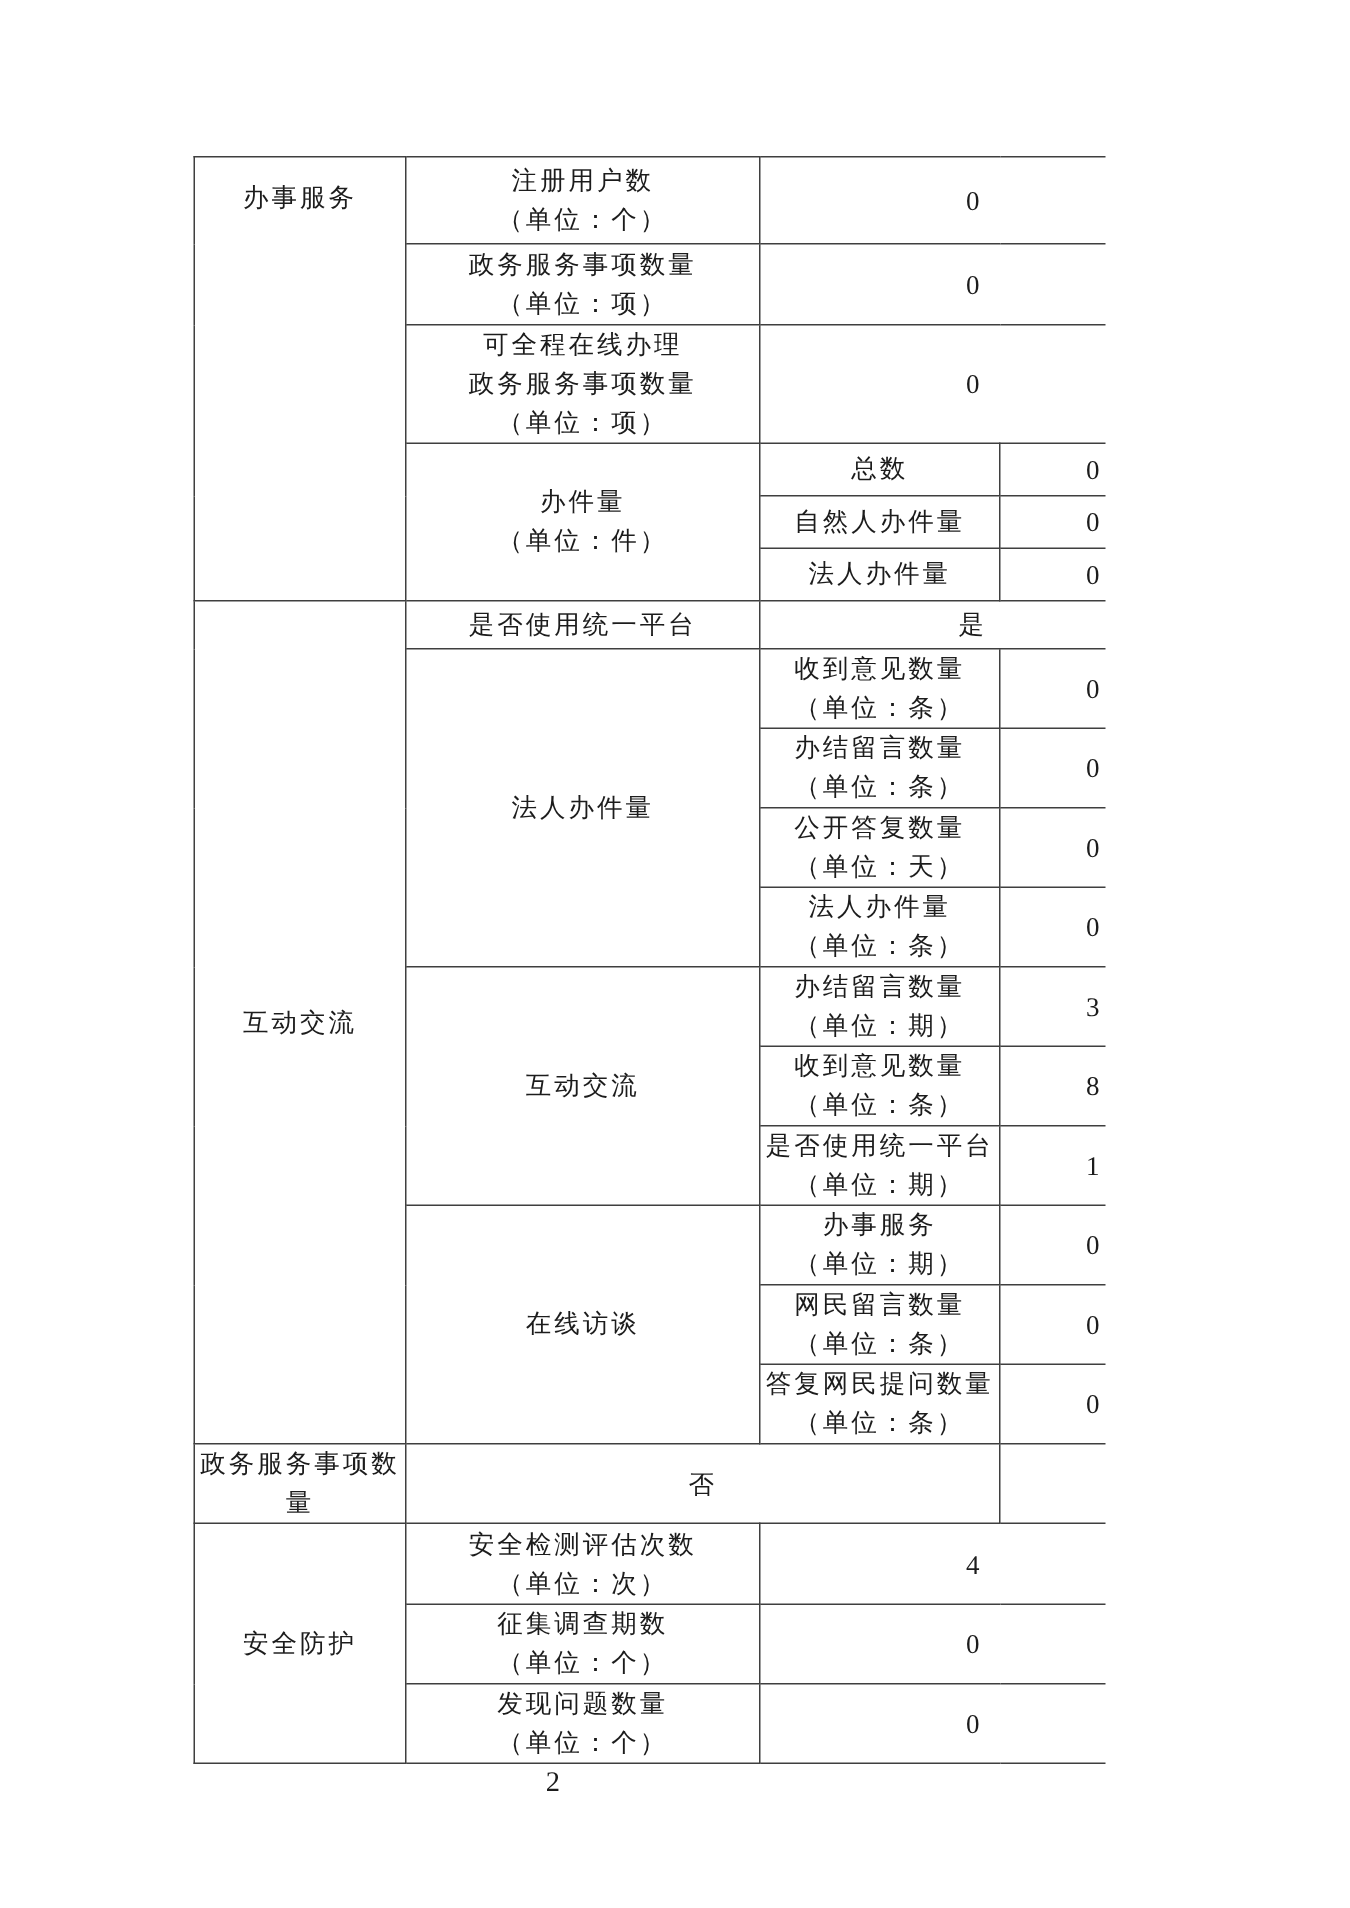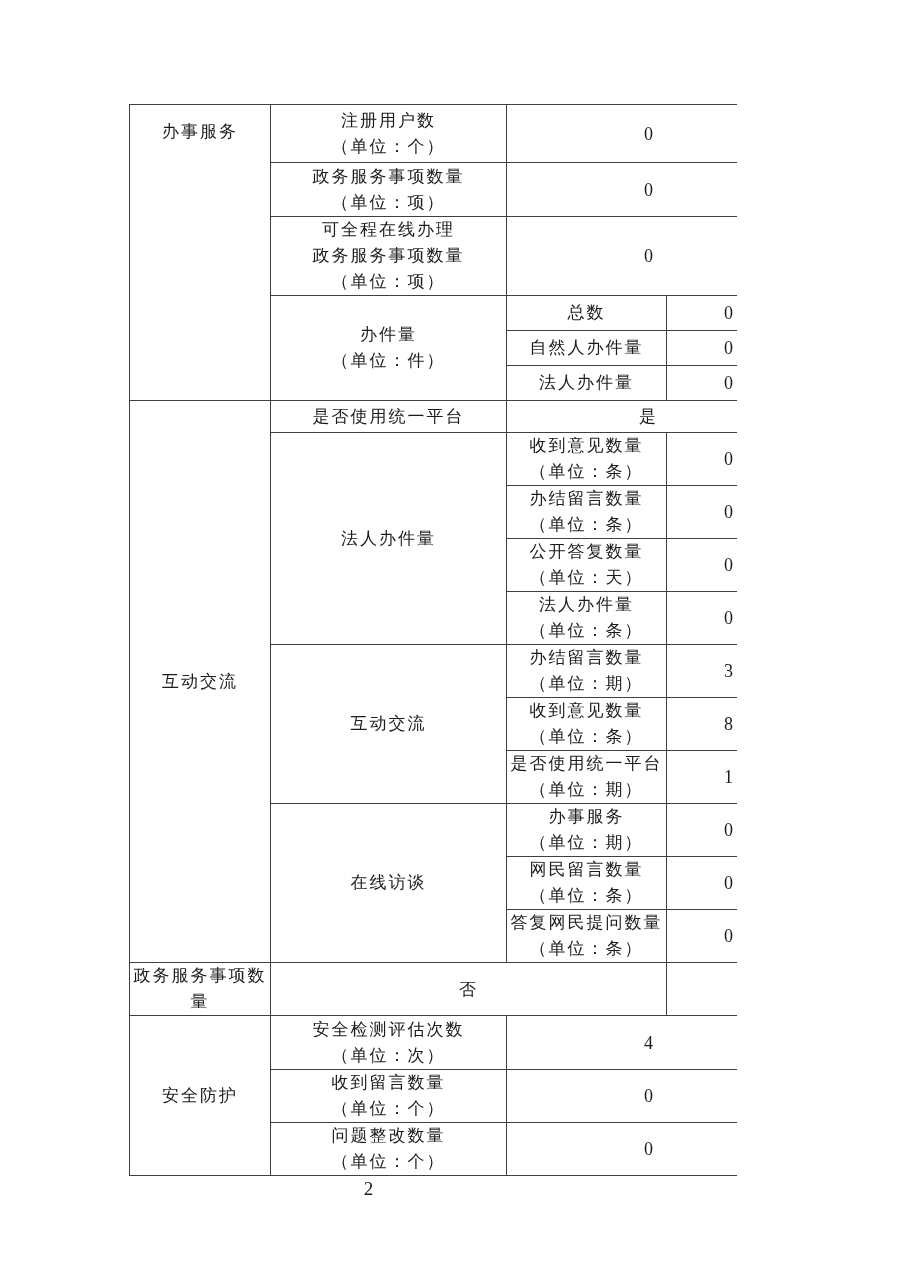--- a/index.html
+++ b/index.html
@@ -213,28 +213,28 @@
             <span class="line">安全防护</span>
           </td>
         <td>
           <span class="line">安全检测评估次数</span>
           <span class="line">（单位：次）</span>
         </td>
         <td colspan="2" class="val">4</td>
       </tr>
       <tr class="h53">
         <td>
-          <span class="line">收到留言数量</span>
+          <span class="line">征集调查期数</span>
           <span class="line">（单位：个）</span>
         </td>
         <td colspan="2" class="val">0</td>
       </tr>
       <tr class="h53">
         <td>
-          <span class="line">问题整改数量</span>
+          <span class="line">发现问题数量</span>
           <span class="line">（单位：个）</span>
         </td>
         <td colspan="2" class="val">0</td>
       </tr>
     </tbody>
   </table>
 
   <div class="pagenum">2</div>
 </div>
 

